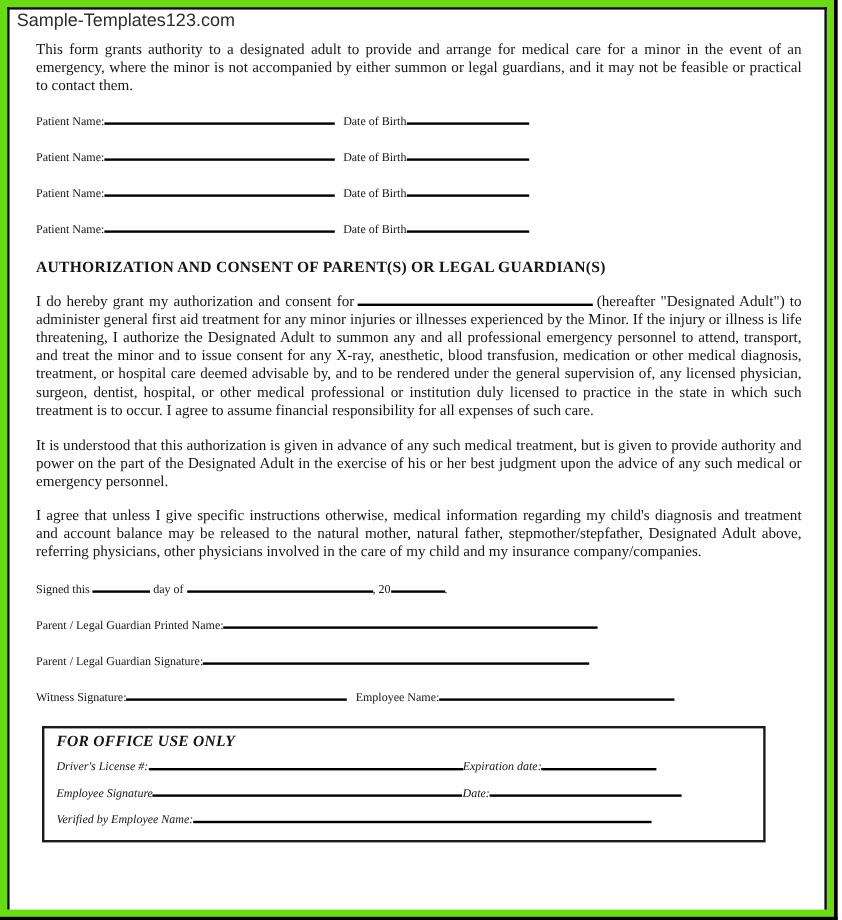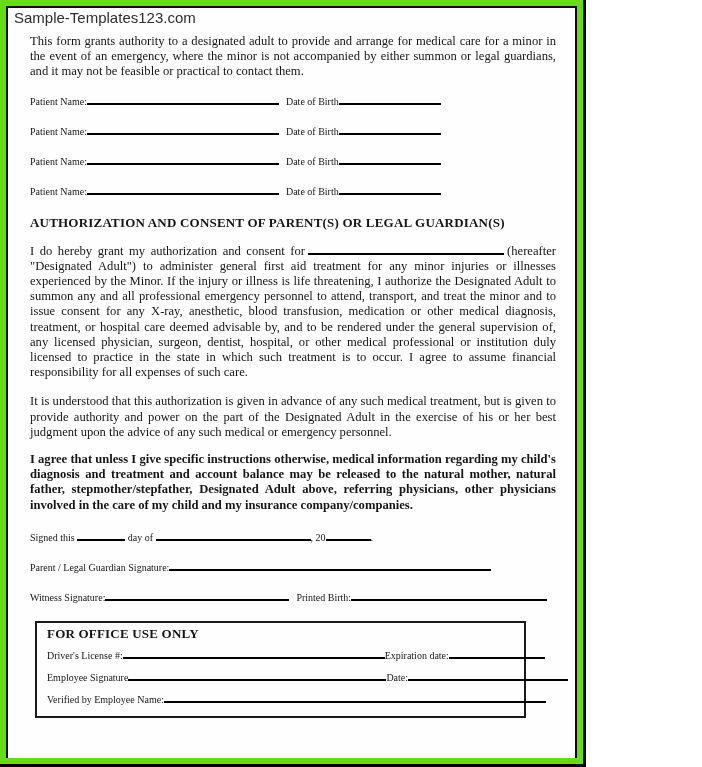--- a/index.html
+++ b/index.html
@@ -4,21 +4,21 @@
 <style>
   * { box-sizing: border-box; }
   html, body { margin: 0; padding: 0; }
   body {
     width: 702px; height: 767px; overflow: hidden;
     font-family: "Liberation Serif", serif;
     color: #151515;
     background: #fff;
   }
   .frame {
-    width: 586px; height: 767px;
+    width: 698px; height: 767px;
     background: #69DB16;
     border-right: 3px solid #000;
     border-bottom: 3px solid #000;
     padding: 6px;
   }
   .sheet {
     width: 100%; height: 100%;
     background: #fefefe;
     border: 2px solid #0c0c0c;
     border-bottom: none;
@@ -48,35 +48,36 @@
   .pr-dob-label { margin-left: 7px; }
   .pr-dob-blank { width: 102px; }
   h2.section-heading {
     font-size: 13px; line-height: 16px;
     font-weight: bold; letter-spacing: 0.2px;
     margin: 15px 0 0 0;
   }
   .consent-para { margin-top: 13px !important; }
   .inline-blank { width: 196px; border-bottom-width: 2px; margin: 0 3px; }
   .para2 { margin-top: 14px !important; }
-  .para3 { margin-top: 12px !important; font-weight: bold; }
+  .para3 { margin-top: 12px !important; }
   .signed-row { margin-top: 16px; }
   .signed-day-blank { width: 48px; }
   .signed-month-blank { width: 155px; }
   .signed-year-blank { width: 45px; }
   .label-row { margin-top: 13px; }
   .printed-name-blank { width: 312px; }
   .signature-blank { width: 322px; }
   .witness-sig-blank { width: 184px; }
   .witness-printed-label { margin-left: 7px; }
   .witness-printed-blank { width: 196px; }
   .office-box {
     margin: 15px 30px 0 5px;
     border: 2px solid #1a1a1a;
     padding: 3px 24px 9px 10px;
+    font-style: italic;
   }
   .office-heading {
     font-size: 13px; line-height: 15px; font-weight: bold;
     margin: 0; letter-spacing: 0.2px;
   }
   .office-row { margin-top: 7px; line-height: 15px; }
   .office-adult-blank { width: 396px; }
   .office-dl-blank { width: 262px; }
   .office-exp-blank { width: 96px; }
   .office-verified-blank { width: 382px; }
@@ -111,27 +112,30 @@
     <p class="body-text consent-para"><span>I do hereby grant my authorization and consent for</span><span class="blank inline-blank"></span><span>(hereafter "Designated Adult") to administer general first aid treatment for any minor injuries or illnesses experienced by the Minor.  If the injury or illness is life threatening, I authorize the Designated Adult to summon any and all professional emergency personnel to attend, transport, and treat the minor and to issue consent for any X-ray, anesthetic, blood transfusion, medication or other medical diagnosis, treatment, or hospital care deemed advisable by, and to be rendered under the general supervision of, any licensed physician, surgeon, dentist, hospital, or other medical professional or institution duly licensed to practice in the state in which such treatment is to occur.  I agree to assume financial responsibility for all expenses of such care.</span></p>
 
     <p class="body-text para2">It is understood that this authorization is given in advance of any such medical treatment, but is given to provide authority and power on the part of the Designated Adult in the exercise of his or her best judgment upon the advice of any such medical or emergency personnel.</p>
 
     <p class="body-text para2 para3">I agree that unless I give specific instructions otherwise, medical information regarding my child's diagnosis and treatment and account balance may be released to the natural mother, natural father, stepmother/stepfather, Designated Adult above, referring physicians, other physicians involved in the care of my child and my insurance company/companies.</p>
 
     <div class="row signed-row">
       <span>Signed this</span> <span class="blank signed-day-blank"></span> <span>day of</span> <span class="blank signed-month-blank"></span><span>, 20</span><span class="blank signed-year-blank"></span><span>.</span>
     </div>
 
+    <div class="row label-row">
+      <span>Parent / Legal Guardian Printed Name:</span><span class="blank printed-name-blank"></span>
+    </div>
 
     <div class="row label-row">
       <span>Parent / Legal Guardian Signature:</span><span class="blank signature-blank"></span>
     </div>
 
     <div class="row label-row">
-      <span>Witness Signature:</span><span class="blank witness-sig-blank"></span><span class="witness-printed-label">Printed Birth:</span><span class="blank witness-printed-blank"></span>
+      <span>Witness Signature:</span><span class="blank witness-sig-blank"></span><span class="witness-printed-label">Employee Name:</span><span class="blank witness-printed-blank"></span>
     </div>
 
     <div class="office-box">
       <div class="office-heading">FOR OFFICE USE ONLY</div>
       <div class="row office-row">
         <span>Driver's License #:</span><span class="blank office-dl-blank"></span><span>Expiration date:</span><span class="blank office-exp-blank"></span>
       </div>
       <div class="row office-row">
         <span>Employee Signature</span><span class="blank office-empsig-blank"></span><span>Date:</span><span class="blank office-date-blank"></span>
       </div>

